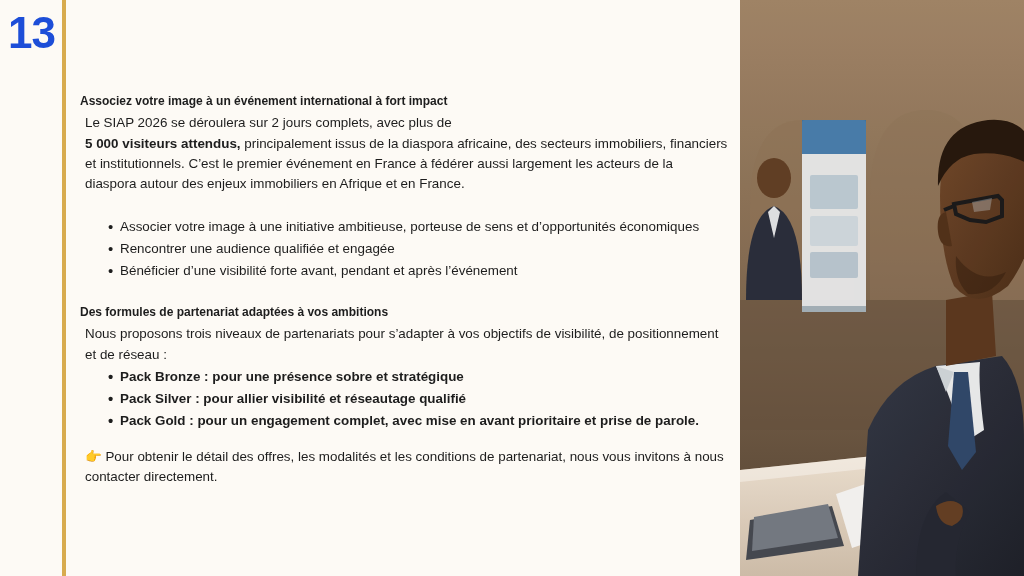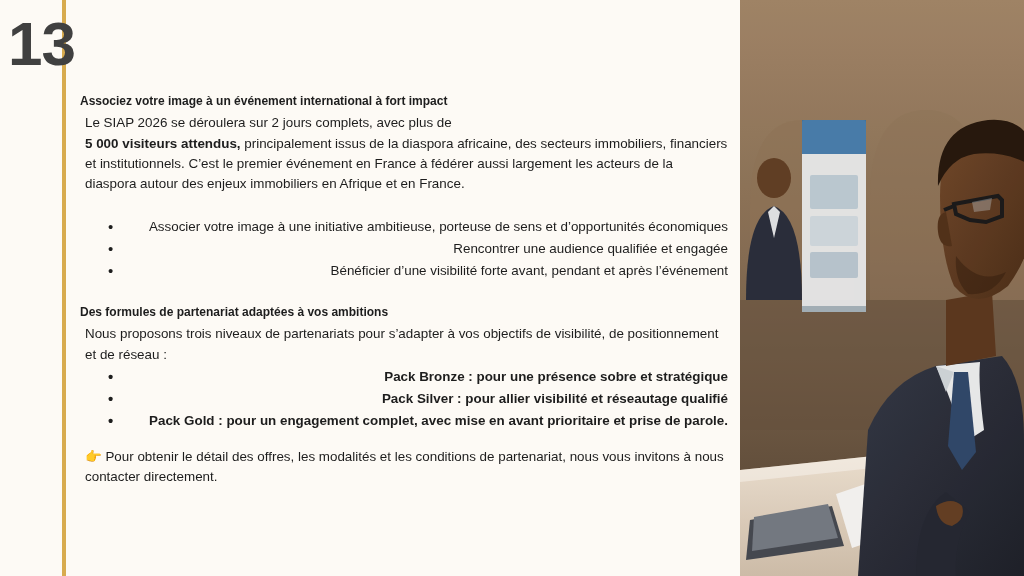--- a/index.html
+++ b/index.html
@@ -22,23 +22,23 @@
     top: 0;
     width: 4px;
     height: 576px;
     background: #d8ab4e;
   }
   
   .slide-number {
     position: absolute;
     left: 8px;
     top: 8px;
-    font-size: 62px;
-    font-weight: bold;
-    color: #404040;
+    font-size: 44px;
+    font-weight: bold;
+    color: #1d4ed8;
     letter-spacing: -1px;
     font-family: "Liberation Sans", sans-serif;
     text-align: right;
   }
   
   .title {
     position: absolute;
     left: 84px;
     top: 12px;
     width: 610px;
@@ -67,21 +67,20 @@
   .para {
     margin: 0 0 0 0;
     padding-left: 5px;
   }
   .bold-inline { font-weight: bold; }
   .spacer-md { height: 20px; }
   ul.bullets {
     margin: 2px 0 0 0;
     padding-left: 28px;
     list-style: none;
-    text-align: right;
   }
   ul.bullets li {
     position: relative;
     margin: 0 0 2px 0;
     padding-left: 12px;
     line-height: 1.5;
   }
   ul.bullets li::before {
     content: "•";
     position: absolute;

